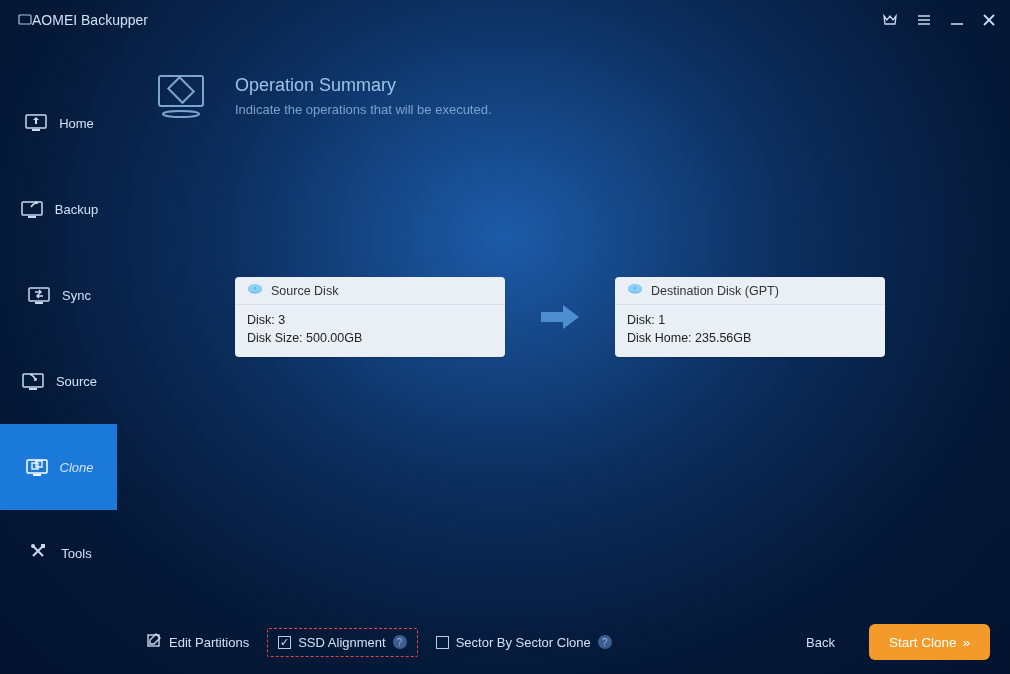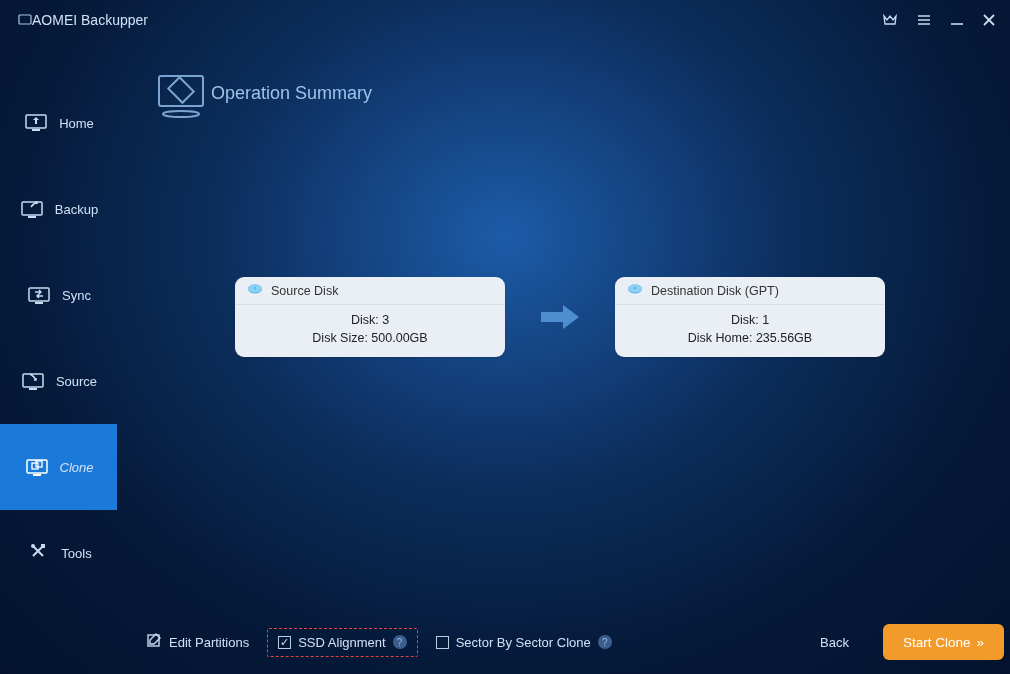--- a/index.html
+++ b/index.html
@@ -61,41 +61,41 @@
 .main {
   flex: 1;
   position: relative;
 }
 .header-block {
   position: absolute;
   left: 34px;
   top: 30px;
   display: flex;
   align-items: center;
+  gap: 24px;
 }
 .header-icon { width: 60px; height: 52px; display:flex; align-items:center; justify-content:center; }
 .header-text h2 { font-size: 18px; font-weight: 400; color: #9dc3ea; margin-bottom: 6px; }
 .header-text p { font-size: 13px; color: #7aa2ce; }
 .disk-row {
   position: absolute;
   left: 118px;
   top: 237px;
   display: flex;
   align-items: center;
   gap: 30px;
 }
 .disk-card {
   width: 270px;
   height: 80px;
   background: #e9eff5;
-  border-radius: 9px;
+  border-radius: 4px;
   box-shadow: 0 1px 2px rgba(0,0,0,0.15);
   display: flex;
   flex-direction: column;
-  text-align: center;
 }
 .disk-head {
   height: 28px;
   display: flex;
   align-items: center;
   gap: 8px;
   padding: 0 12px;
   border-bottom: 1px solid #d7dee6;
   font-size: 12.5px;
   color: #333;
@@ -109,21 +109,21 @@
 }
 .arrow-wrap { width: 50px; display:flex; justify-content:center; }
 .footer {
   position: absolute;
   bottom: 0;
   left: 0;
   right: 0;
   height: 64px;
   display: flex;
   align-items: center;
-  padding: 0 6px 0 30px;
+  padding: 0 20px 0 30px;
   gap: 18px;
   color: #d0e1f5;
   font-size: 13px;
 }
 .footer-left { display:flex; align-items:center; gap: 18px; }
 .opt {
   display: flex;
   align-items: center;
   gap: 7px;
   cursor: pointer;
@@ -277,20 +277,21 @@
       <div class="header-block">
         <div class="header-icon">
           <svg width="60" height="52" viewBox="0 0 60 52">
             <rect x="8" y="6" width="44" height="30" rx="2" fill="none" stroke="#7ba4d0" stroke-width="2"></rect>
             <rect x="20" y="12" width="20" height="16" fill="none" stroke="#7ba4d0" stroke-width="2" transform="rotate(45 30 20)"></rect>
             <ellipse cx="30" cy="44" rx="18" ry="3" fill="none" stroke="#7ba4d0" stroke-width="2"></ellipse>
           </svg>
         </div>
         <div class="header-text">
           <h2>Operation Summary</h2>
+          <p>Indicate the operations that will be executed.</p>
         </div>
       </div>
 
       <div class="disk-row">
         <div class="disk-card">
           <div class="disk-head">
             <span>
               <svg width="16" height="12" viewBox="0 0 16 12">
                   <ellipse cx="8" cy="6" rx="7" ry="4.5" fill="#5fb4e8"></ellipse>
                   <ellipse cx="8" cy="5.3" rx="7" ry="4" fill="#8dd0f5"></ellipse>

